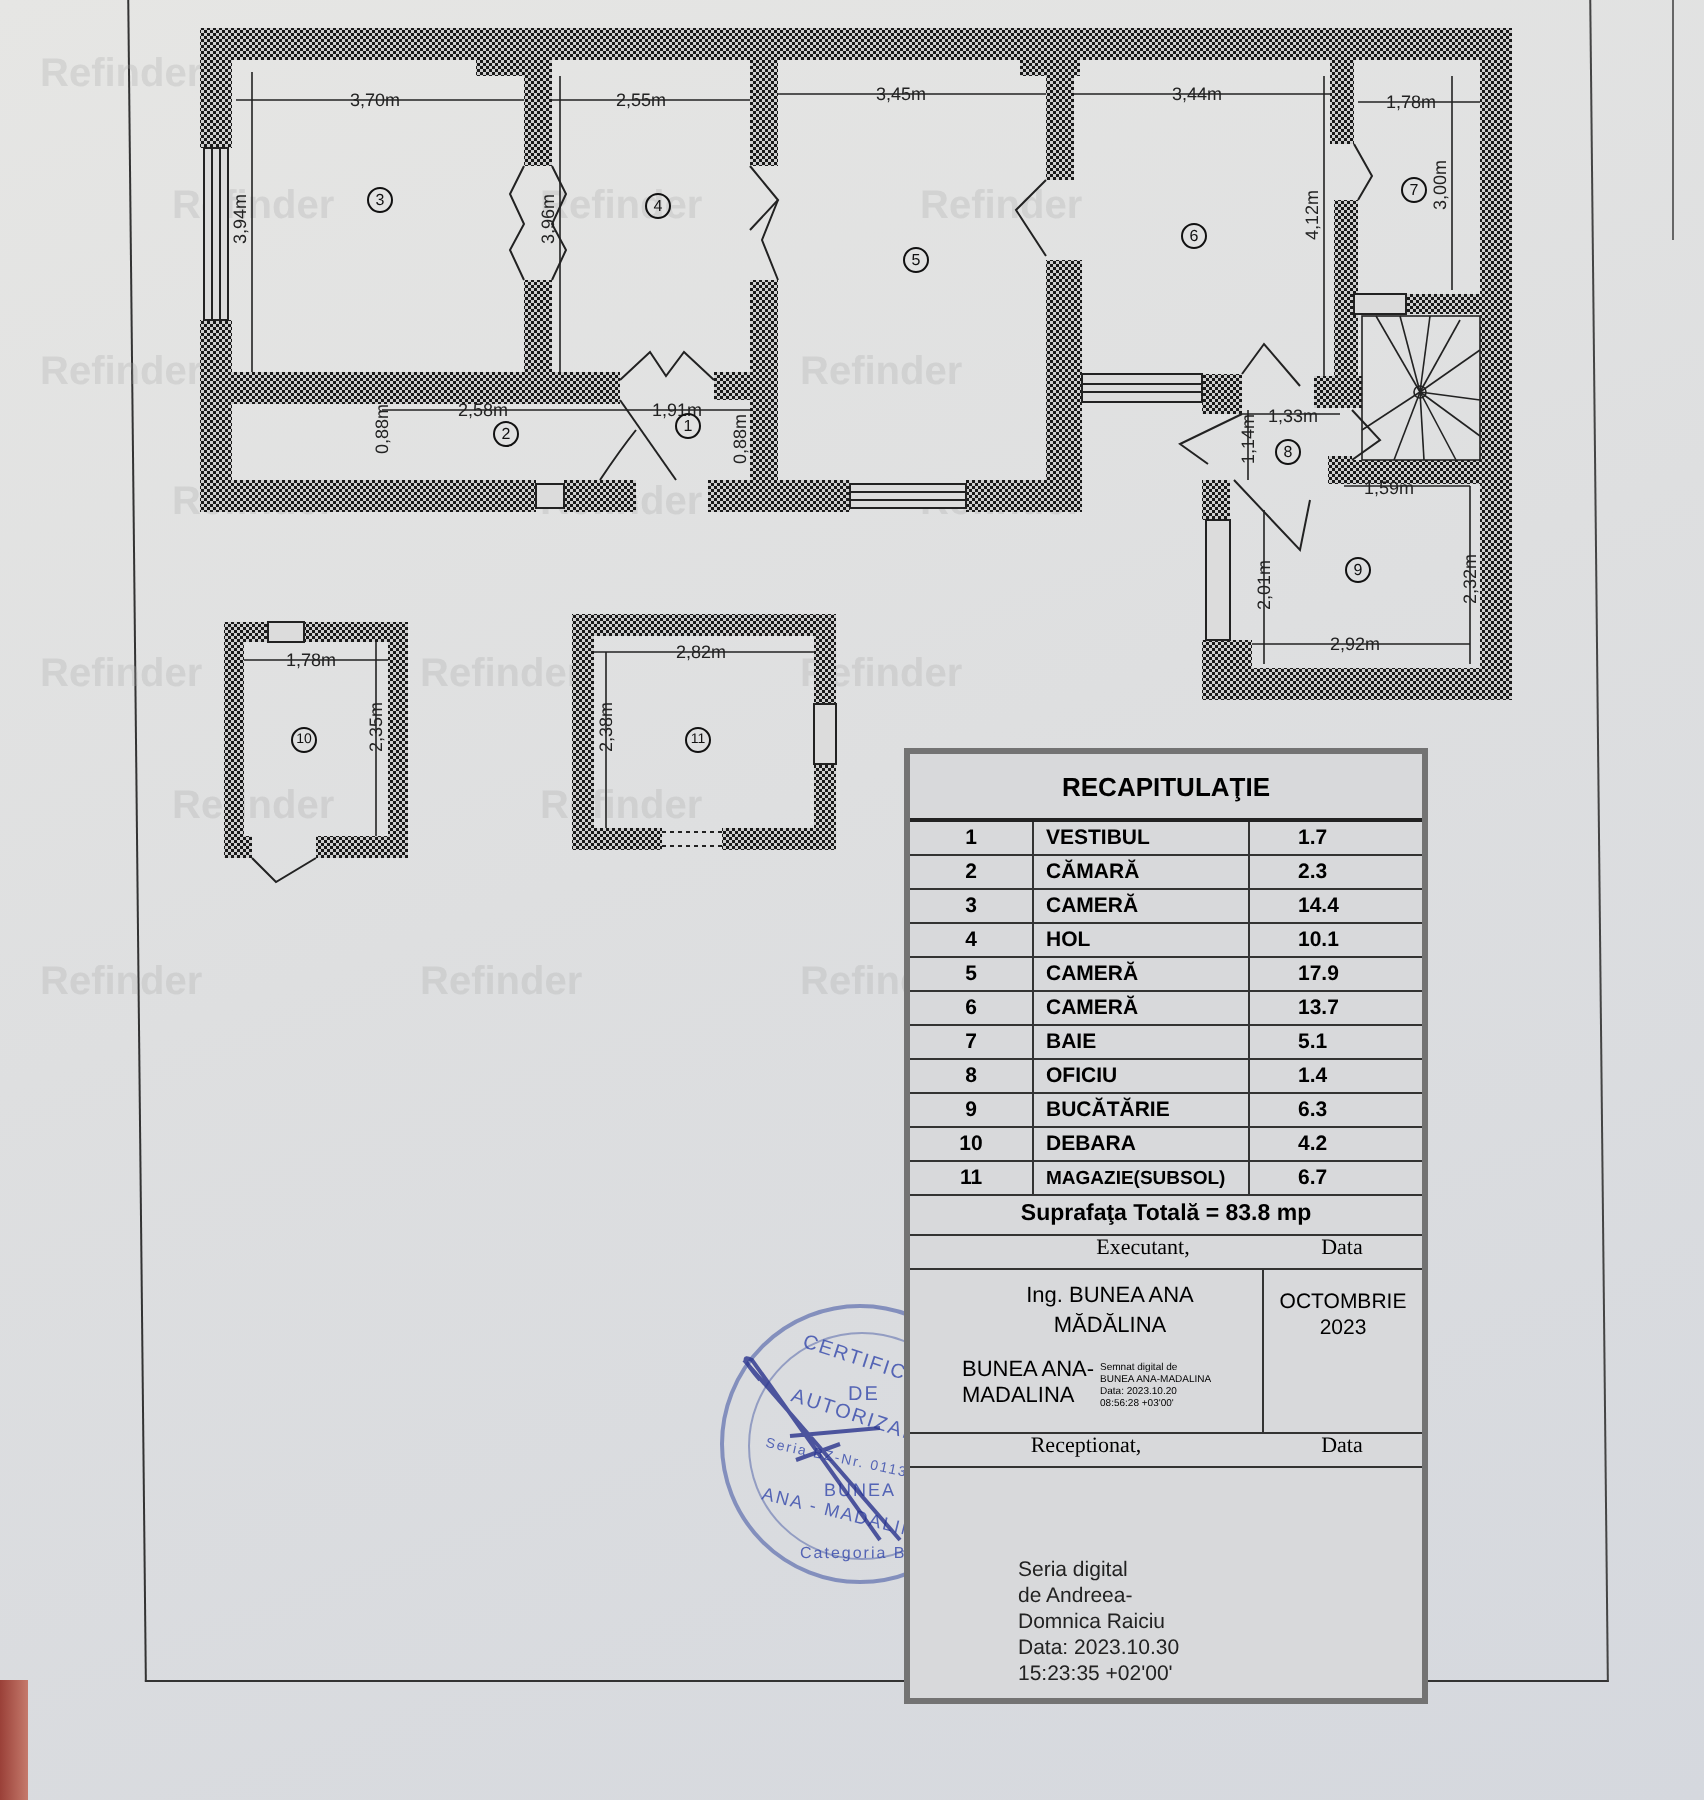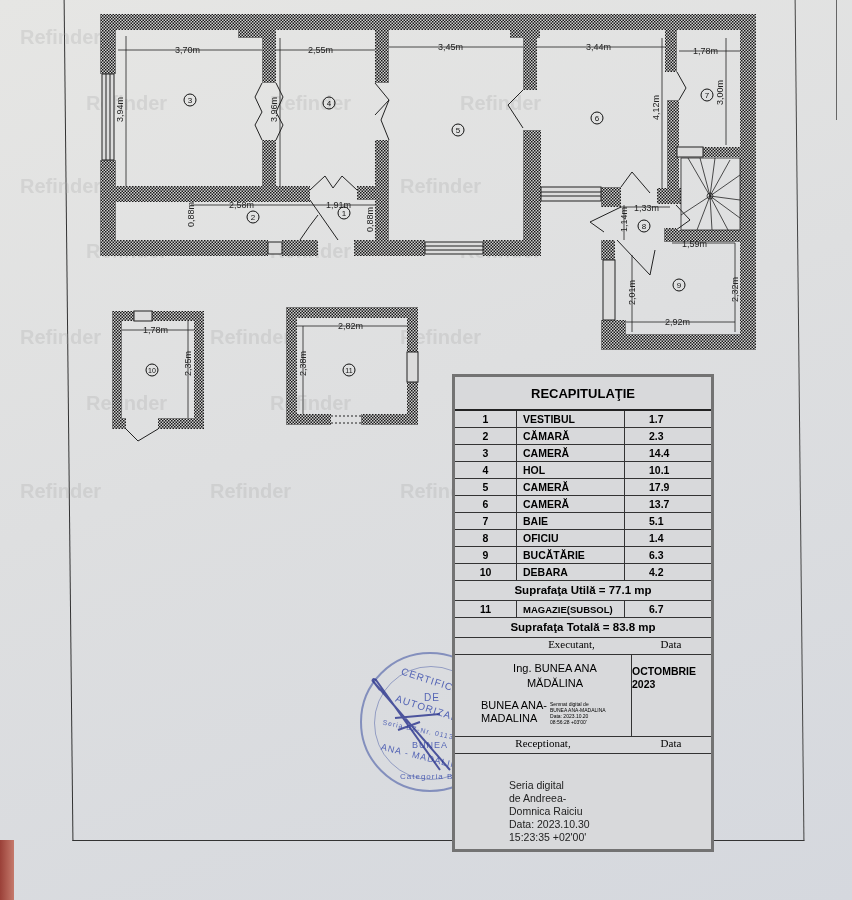--- a/index.html
+++ b/index.html
@@ -23,21 +23,21 @@
   .hdr div{display:flex;align-items:center;justify-content:center;text-align:center;line-height:13px;}
   .dr{height:17px;font-size:10.5px;font-weight:bold;line-height:17px;}
   .dr .c2{padding-left:6px;}
   .dr .c3{padding-left:24px;}
   .sum{height:19px;font-size:11.5px;font-weight:bold;text-align:center;line-height:19px;border-bottom:1.5px solid #333;}
   .exec{height:16px;font-family:"Liberation Serif",serif;font-size:11px;display:flex;border-bottom:1.5px solid #333;}
   .exec .l{flex:1;text-align:center;padding-left:32px;margin-left:25px;}
   .exec .r{width:80px;text-align:center;}
   .signbox{display:flex;height:81px;border-bottom:1.5px solid #333;}
   .signbox .l{width:176px;border-right:1.5px solid #333;position:relative;}
-  .signbox .r{flex:1;text-align:left;font-weight:bold;font-size:10.5px;padding-top:10px;line-height:13px;}
+  .signbox .r{flex:1;text-align:center;font-weight:normal;font-size:10.5px;padding-top:10px;line-height:13px;}
   .eng{font-size:11px;text-align:center;padding-top:6px;line-height:15px;padding-left:24px;}
   .dsig{position:absolute;left:26px;top:44px;display:flex;}
   .dsig .big{font-size:11px;line-height:13px;}
   .dsig .small{font-size:5px;line-height:6px;margin-left:3px;margin-top:2px;}
   .recep{display:flex;height:16px;font-family:"Liberation Serif",serif;font-size:11px;border-bottom:1.5px solid #333;}
   .recep .l{flex:1;text-align:center;}
   .recep .r{width:80px;text-align:center;}
   .recsig{position:absolute;left:505px;top:775px;display:flex;}
   .recsig .big{font-size:18px;line-height:23px;color:#222;}
   .recsig .small{font-size:10.5px;line-height:13px;margin-left:4px;margin-top:4px;color:#222;}
@@ -326,21 +326,20 @@
   <div class="row dr">
       <div class="c1">9</div>
       <div class="c2">BUCĂTĂRIE</div>
       <div class="c3">6.3</div>
     </div>
   <div class="row dr">
       <div class="c1">10</div>
       <div class="c2">DEBARA</div>
       <div class="c3">4.2</div>
     </div>
-  <div class="sum">Suprafaţa Utilă = 77.1 mp</div>
   <div class="row dr">
       <div class="c1">11</div>
       <div class="c2" style="font-size:9.5px">MAGAZIE(SUBSOL)</div>
       <div class="c3">6.7</div>
     </div>
   <div class="sum">Suprafaţa Totală = 83.8 mp</div>
   <div class="exec">
     <div class="l">Executant,</div>
     <div class="r">Data</div>
   </div>

